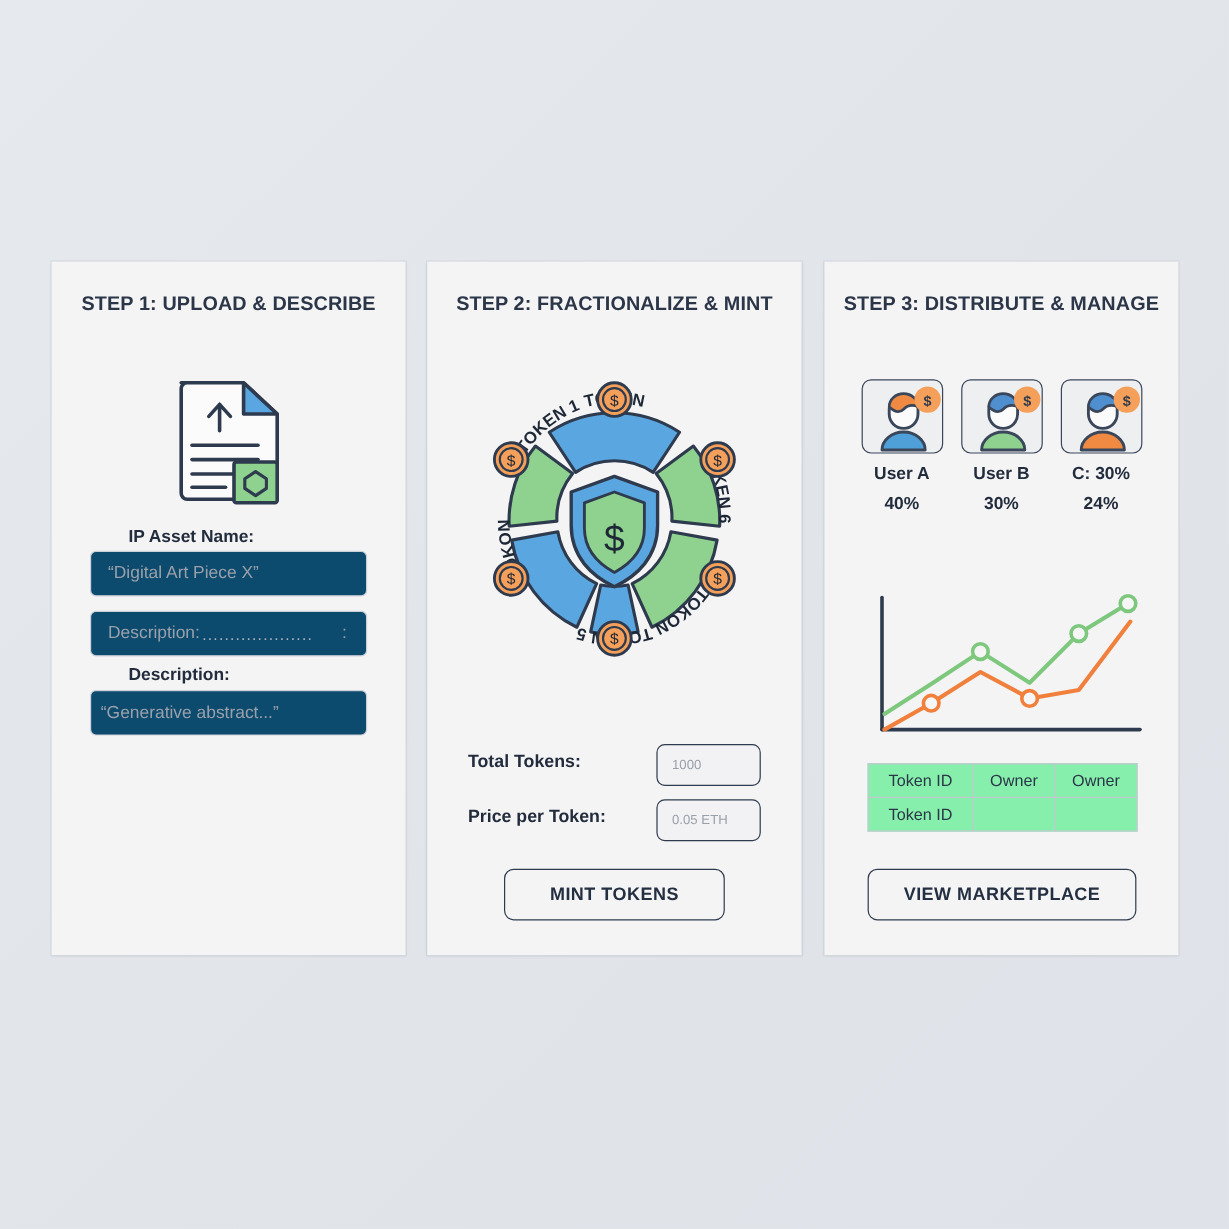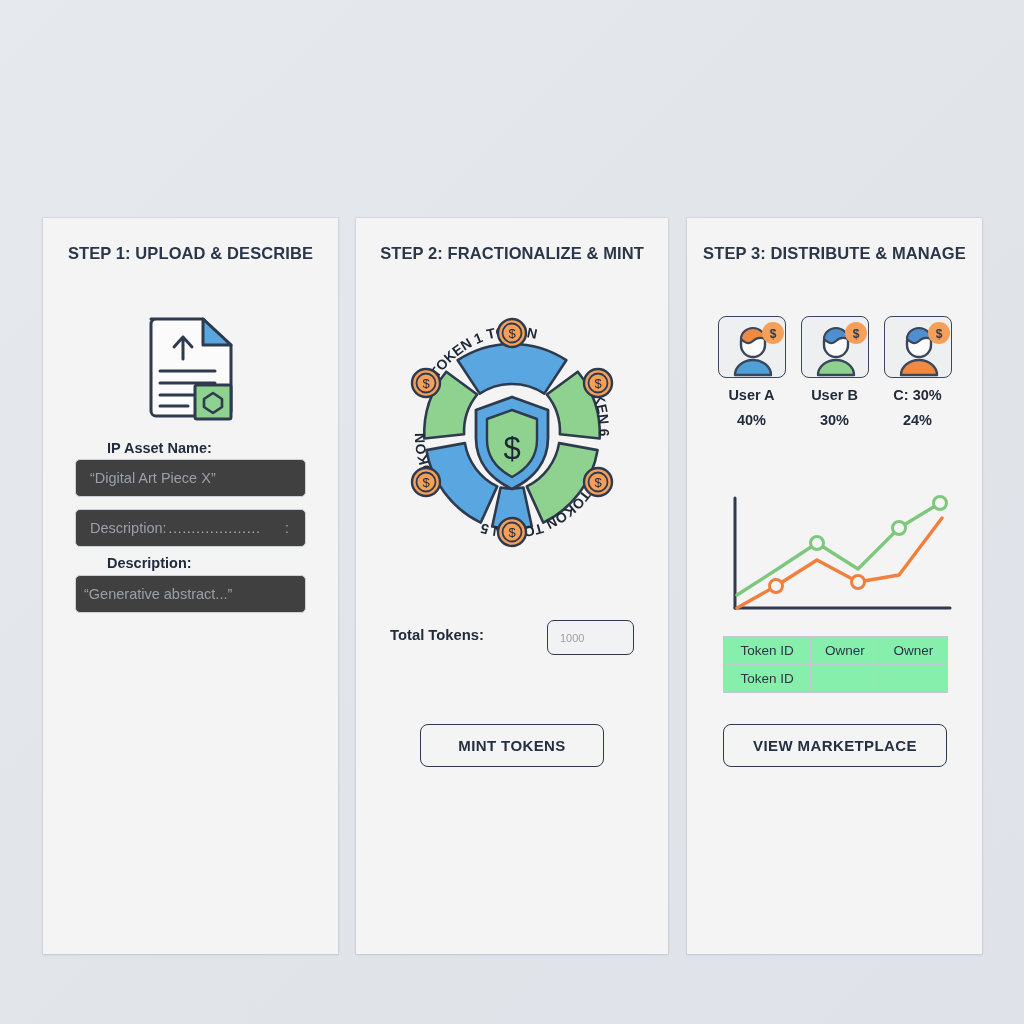--- a/index.html
+++ b/index.html
@@ -11,21 +11,21 @@
   }
   #stage {
     position: relative;
     width: 1024px; height: 1024px;
     background: linear-gradient(135deg, #e6e9ee 0%, #e1e5ea 55%, #dfe3e9 100%);
   }
 
   .panel {
     position: absolute;
     top: 218px;
-    height: 736px;
+    height: 578px;
     background: #f4f4f5;
     box-shadow: 0 1px 3px rgba(40,50,70,0.10), 0 0 0 1px rgba(190,196,206,0.35);
   }
   #panel1 { left: 43px;  width: 295px; }
   #panel2 { left: 356px; width: 312px; }
   #panel3 { left: 687px; width: 295px; }
 
   .panel-title {
     position: absolute;
     top: 26px; left: 0; right: 0;
@@ -47,21 +47,21 @@
     color: #222c3c;
     margin-left: 32px;
   }
   .field-box {
     position: absolute;
     left: 32px;
     width: 231px;
     height: 38px;
     border: 1.4px solid #ccd0d7;
     border-radius: 5px;
-    background: #404040;
+    background: #0c4a6e;
     display: flex;
     align-items: center;
     padding-left: 14px;
     font-size: 14.5px;
     color: #9aa0aa;
     overflow: hidden;
     white-space: nowrap;
   }
   #lbl-name { top: 222px; }
   #box-name { top: 241px; }
@@ -271,20 +271,26 @@
       </svg>
     </div>
 
     <div class="row2" id="row-total">
       <div class="rlabel">Total Tokens:</div>
       <div class="rbox">
         <span>1000</span>
       </div>
     </div>
 
+    <div class="row2" id="row-price">
+      <div class="rlabel">Price per Token:</div>
+      <div class="rbox">
+        <span>0.05 ETH</span>
+      </div>
+    </div>
 
     <div class="cta" id="mint-btn">MINT TOKENS</div>
   </div>
 
   <div class="panel" id="panel3">
     <div class="panel-title">STEP 3: DISTRIBUTE &amp; MANAGE</div>
 
     <div class="users">
       <div class="user-card">
         <div class="avatar-box">

